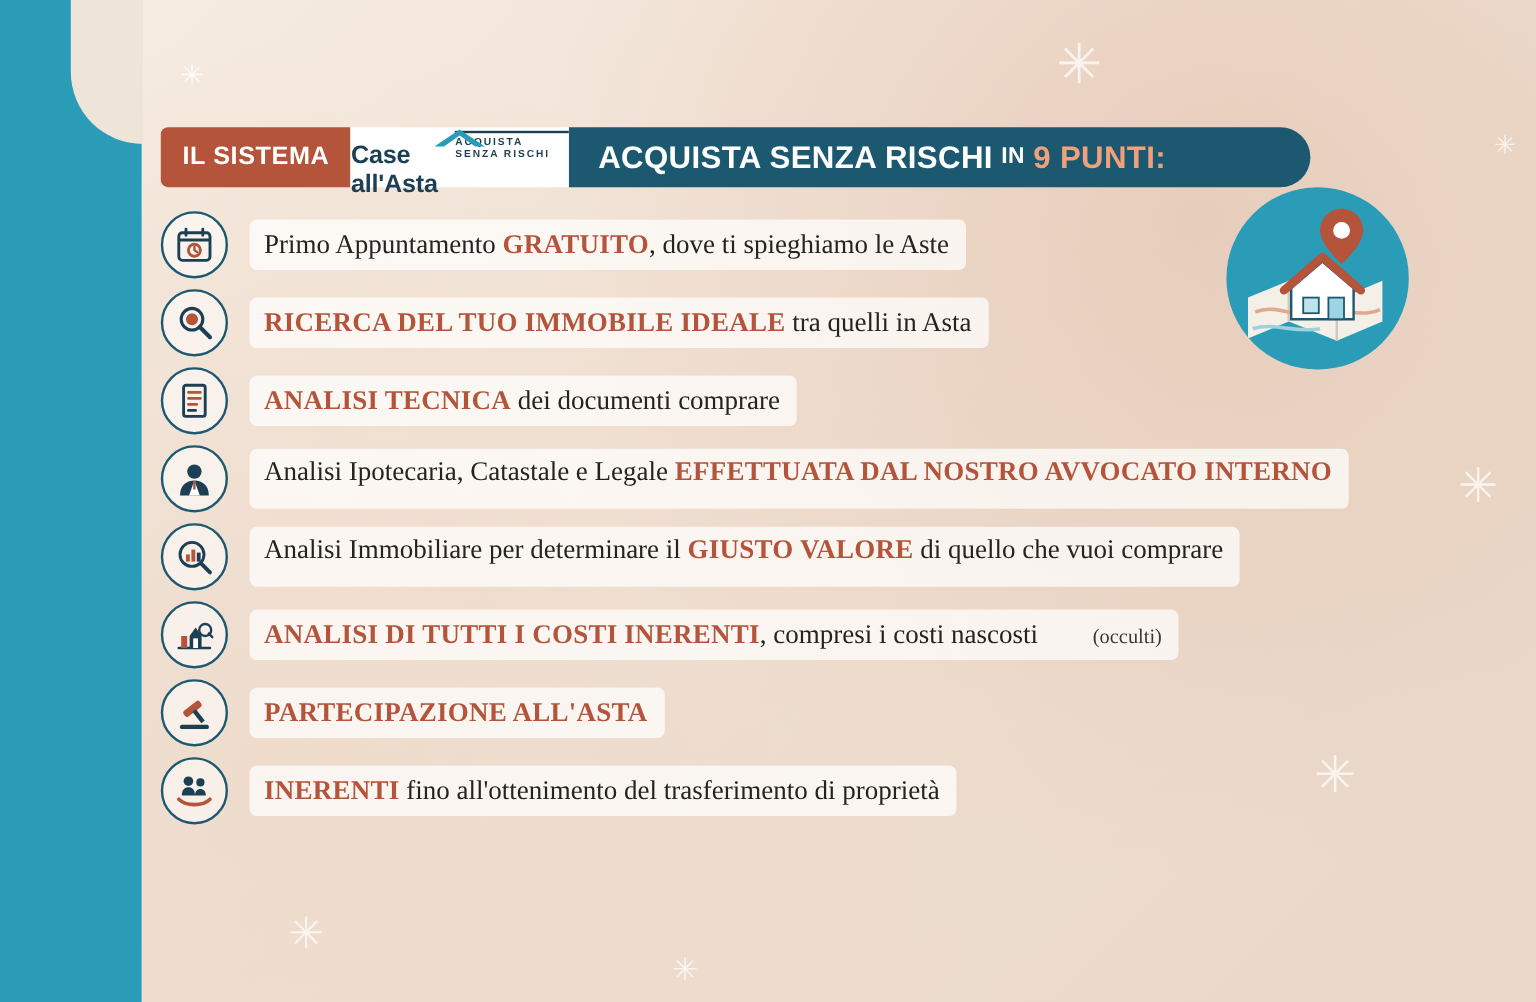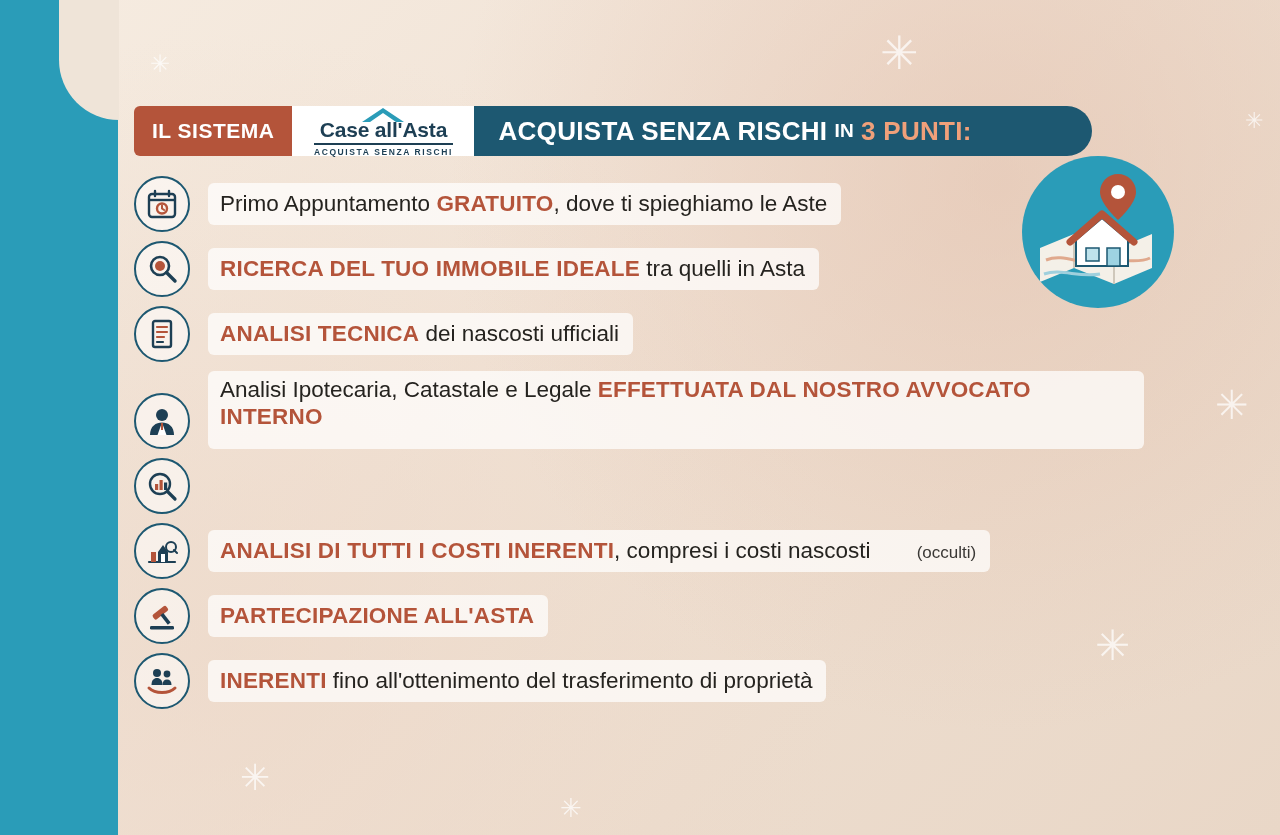--- a/index.html
+++ b/index.html
@@ -86,22 +86,20 @@
     border-radius: 6px 0 0 6px;
     height: 50px;
     box-sizing: border-box;
   }
   .logo-block {
     background: #ffffff;
     width: 182px;
     height: 50px;
     box-sizing: border-box;
     display: flex;
-    flex-direction: column;
-    align-items: center;
     justify-content: center;
     position: relative;
     padding-top: 2px;
   }
   .logo-roof {
     position: absolute;
     left: 50%;
     top: 1px;
     transform: translateX(-50%);
   }
@@ -161,20 +159,21 @@
     position: absolute;
     left: 134px;
     top: 176px;
     width: 1010px;
   }
   .row {
     display: flex;
     align-items: flex-end;
     margin-bottom: 9px;
     min-height: 56px;
+    font-family: Liberation Serif, serif;
   }
   .icon-wrap {
     width: 56px;
     height: 56px;
     flex: 0 0 56px;
     border-radius: 50%;
     border: 2.5px solid #1d5871;
     background: rgba(255,255,255,0.55);
     display: flex;
     align-items: center;
@@ -236,21 +235,21 @@
           <path d="M2 15 L23 1 L44 15 L36 15 L23 6 L10 15 Z" fill="#2a9cb8"></path>
         </svg>
       </span>
       <span class="logo-name">Case all'Asta</span>
       <span class="logo-sub">ACQUISTA SENZA RISCHI</span>
     </div>
 
     <div class="title-bar">
       <span>ACQUISTA SENZA RISCHI</span>
       <span class="small">IN</span>
-      <span class="hl">3 PUNTI:</span>
+      <span class="hl">9 PUNTI:</span>
     </div>
   </div>
 
   <div class="badge-circle">
     <svg width="152" height="152" viewBox="0 0 152 152" aria-hidden="true">
 
       <path d="M18 92 L52 78 L92 94 L130 78 L130 112 L92 128 L52 112 L18 126 Z" fill="#f4f0e8"></path>
       <path d="M52 78 L52 112" stroke="#cfc8bb" stroke-width="2" fill="none"></path>
       <path d="M92 94 L92 128" stroke="#cfc8bb" stroke-width="2" fill="none"></path>
       <path d="M24 104 C44 96, 60 112, 86 106 C104 102, 116 108, 128 102" stroke="#e0a98d" stroke-width="3" fill="none"></path>
@@ -299,21 +298,21 @@
 
     <div class="row">
       <div class="icon-wrap">
         <svg width="32" height="32" viewBox="0 0 32 32" aria-hidden="true">
           <rect x="7" y="3" width="18" height="26" rx="2" fill="none" stroke="#1d3f54" stroke-width="2.4"></rect>
           <path d="M11 9 H21 M11 14 H21 M11 19 H18" stroke="#b4543a" stroke-width="2.2" stroke-linecap="round"></path>
           <path d="M11 24 H17" stroke="#1d3f54" stroke-width="2.2" stroke-linecap="round"></path>
         </svg>
       </div>
       <div class="text-pill">
-        <span class="hl">ANALISI TECNICA</span><span class="plain"> dei nascosti ufficiali</span>
+        <span class="hl">ANALISI TECNICA</span><span class="plain"> dei documenti comprare</span>
       </div>
     </div>
 
     <div class="row row-tall">
       <div class="icon-wrap">
         <svg width="32" height="32" viewBox="0 0 32 32" aria-hidden="true">
           <circle cx="16" cy="10" r="6" fill="#1d3f54"></circle>
           <path d="M4 30 C4 21 10 17.5 16 17.5 C22 17.5 28 21 28 30 Z" fill="#1d3f54"></path>
           <path d="M16 17.5 L11.5 30 H20.5 Z" fill="#ffffff"></path>
           <path d="M16 18 L16 25" stroke="#b4543a" stroke-width="2"></path>
@@ -326,20 +325,23 @@
 
     <div class="row row-tall">
       <div class="icon-wrap">
         <svg width="32" height="32" viewBox="0 0 32 32" aria-hidden="true">
           <circle cx="14" cy="14" r="10" fill="none" stroke="#1d3f54" stroke-width="2.4"></circle>
           <rect x="9" y="14" width="3.2" height="6" fill="#b4543a"></rect>
           <rect x="13.5" y="10" width="3.2" height="10" fill="#b4543a"></rect>
           <rect x="18" y="12.5" width="3.2" height="7.5" fill="#1d3f54"></rect>
           <path d="M21.5 21.5 L29 29" stroke="#1d3f54" stroke-width="3.2" stroke-linecap="round"></path>
         </svg>
+      </div>
+      <div class="text-pill">
+        <span class="plain">Analisi Immobiliare per determinare il </span><span class="hl">GIUSTO VALORE</span><span class="plain"> di quello che vuoi comprare</span>
       </div>
     </div>
 
     <div class="row">
       <div class="icon-wrap">
         <svg width="32" height="32" viewBox="0 0 32 32" aria-hidden="true">
           <path d="M3 27 H29" stroke="#1d3f54" stroke-width="2.2" stroke-linecap="round"></path>
           <rect x="5" y="17" width="5" height="10" fill="#b4543a"></rect>
           <path d="M12 17 L17 10 L22 17 L22 27 L12 27 Z" fill="#1d3f54"></path>
           <rect x="15" y="19" width="4" height="8" fill="#ffffff"></rect>

